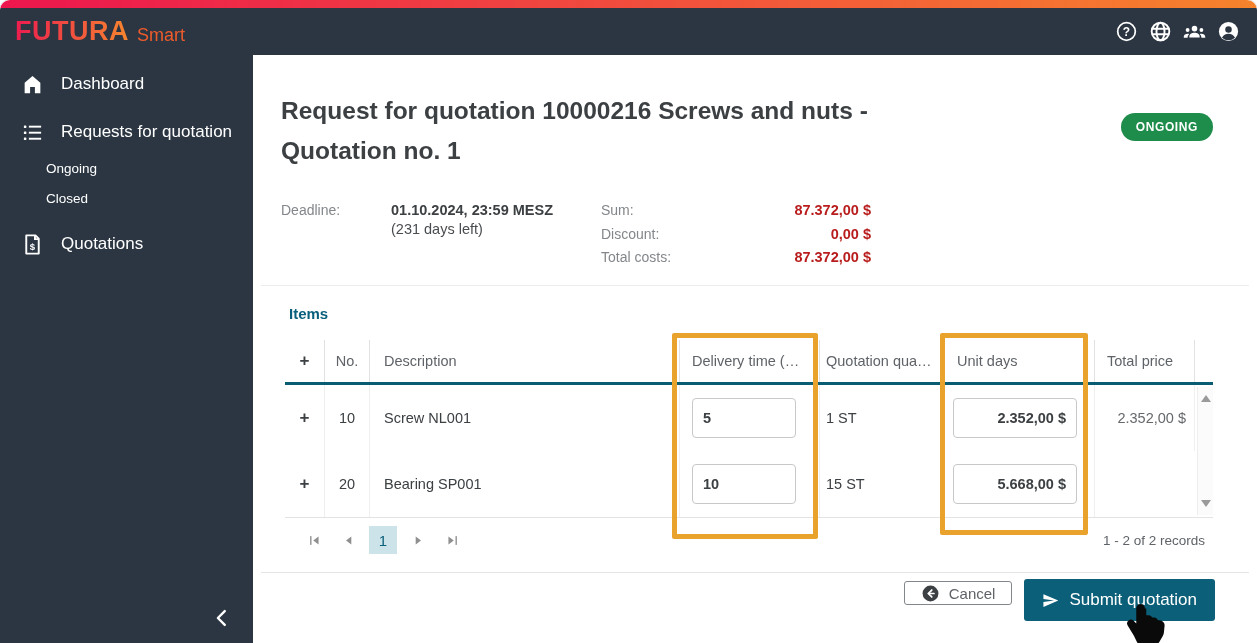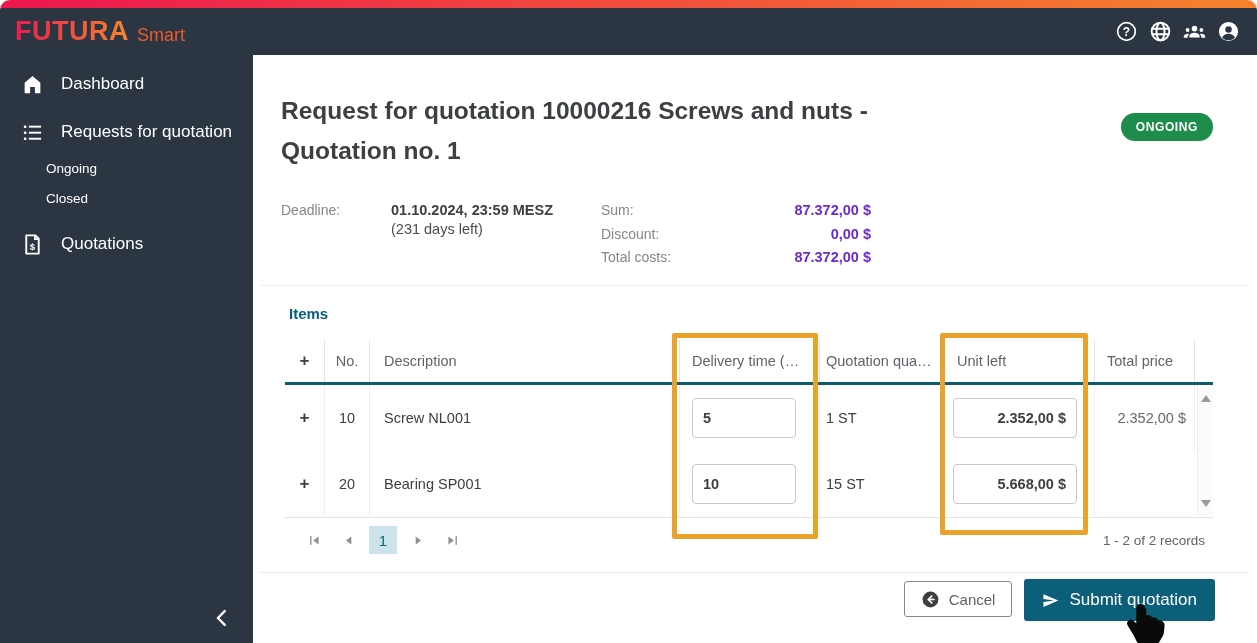--- a/index.html
+++ b/index.html
@@ -42,21 +42,21 @@
            font-size:12px; font-weight:700; letter-spacing:.6px; padding:7px 15px; border-radius:14px; }
 
   .deadline-block { position:absolute; left:28px; top:147px; display:flex; font-size:14px; }
   .deadline-label { width:110px; color:#83878b; }
   .deadline-value { font-weight:700; color:#3c4043; font-size:14.5px; }
   .deadline-days { color:#4a4d50; font-size:14.5px; margin-top:3px; font-weight:400; }
 
   .summary-block { position:absolute; left:348px; top:147px; width:270px; }
   .summary-row { display:flex; justify-content:space-between; height:23.5px; align-items:flex-start; }
   .summary-label { color:#83878b; font-size:14px; }
-  .summary-value { color:#6d28d9; font-size:14.5px; font-weight:700; }
+  .summary-value { color:#b91c1c; font-size:14.5px; font-weight:700; }
 
   .divider1 { position:absolute; left:8px; right:8px; top:230px; border-top:1px solid #ededed; }
   .items-heading { position:absolute; left:36px; top:250px; color:#0a607c; font-size:15px; font-weight:700; }
 
   
   .table { position:absolute; left:32px; top:285px; width:928px; font-size:14.5px; color:#3c4043; }
   .t-head { display:grid; grid-template-columns:40px 45px 310px 140px 125px 150px 100px;
             height:45px; border-bottom:3px solid #0a5c72; padding-right:0; width:910px; }
   .t-head { width:928px; padding-right:18px; }
   .th { display:flex; align-items:center; color:#5f6368; border-right:1px solid #e2e2e2; padding-left:12px;
@@ -93,21 +93,21 @@
   .pg-next { margin-left:8px; }
   .records { margin-left:auto; color:#5f6368; font-size:13.5px; padding-right:8px; }
 
   
   .hl { position:absolute; border:5px solid #e9a22c; border-radius:2px; pointer-events:none; z-index:5; }
   .hl1 { left:419px; top:278px; width:146px; height:206px; }
   .hl2 { left:687px; top:278px; width:148px; height:202px; }
 
   .divider2 { position:absolute; left:8px; right:8px; top:517px; border-top:1px solid #e5e5e5; }
   .actions { position:absolute; right:42px; top:524px; display:flex; gap:12px; align-items:flex-start; }
-  .btn-cancel { height:36px; margin-top:2px; display:flex; align-items:center; gap:9px; padding:0 16px;
+  .btn-cancel { height:24px; margin-top:2px; display:flex; align-items:center; gap:9px; padding:0 16px;
                 background:#fff; border:1px solid #83878b; border-radius:3px; color:#5f6368; font-size:15px;
                 font-family:"Liberation Sans",sans-serif; cursor:pointer; }
   .btn-cancel svg { width:19px; height:19px; }
   .btn-submit { height:42px; display:flex; align-items:center; gap:10px; padding:0 18px;
                 background:#0b5f78; border:none; border-radius:3px; color:#fff; font-size:17px; font-weight:500;
                 font-family:"Liberation Sans",sans-serif; cursor:pointer; }
   .btn-submit svg { width:17px; height:17px; }
 
   .cursor-hand { position:absolute; left:872px; top:549px; width:40px; height:40px; z-index:9; pointer-events:none; }
 </style>
@@ -227,21 +227,21 @@
     <div class="divider1"></div>
     <div class="items-heading">Items</div>
 
     <div class="table">
       <div class="t-head">
         <div class="th c-plus">+</div>
         <div class="th c-no">No.</div>
         <div class="th c-desc">Description</div>
         <div class="th">Delivery time (…</div>
         <div class="th c-qqty">Quotation qua…</div>
-        <div class="th">Unit left</div>
+        <div class="th">Unit days</div>
         <div class="th">Total price</div>
       </div>
 
       <div class="t-body">
         <div class="t-row">
           <div class="td c-plus">+</div>
           <div class="td c-no">10</div>
           <div class="td c-desc">Screw NL001</div>
           <div class="td">
               <input class="cell-input" value="5" style="">

